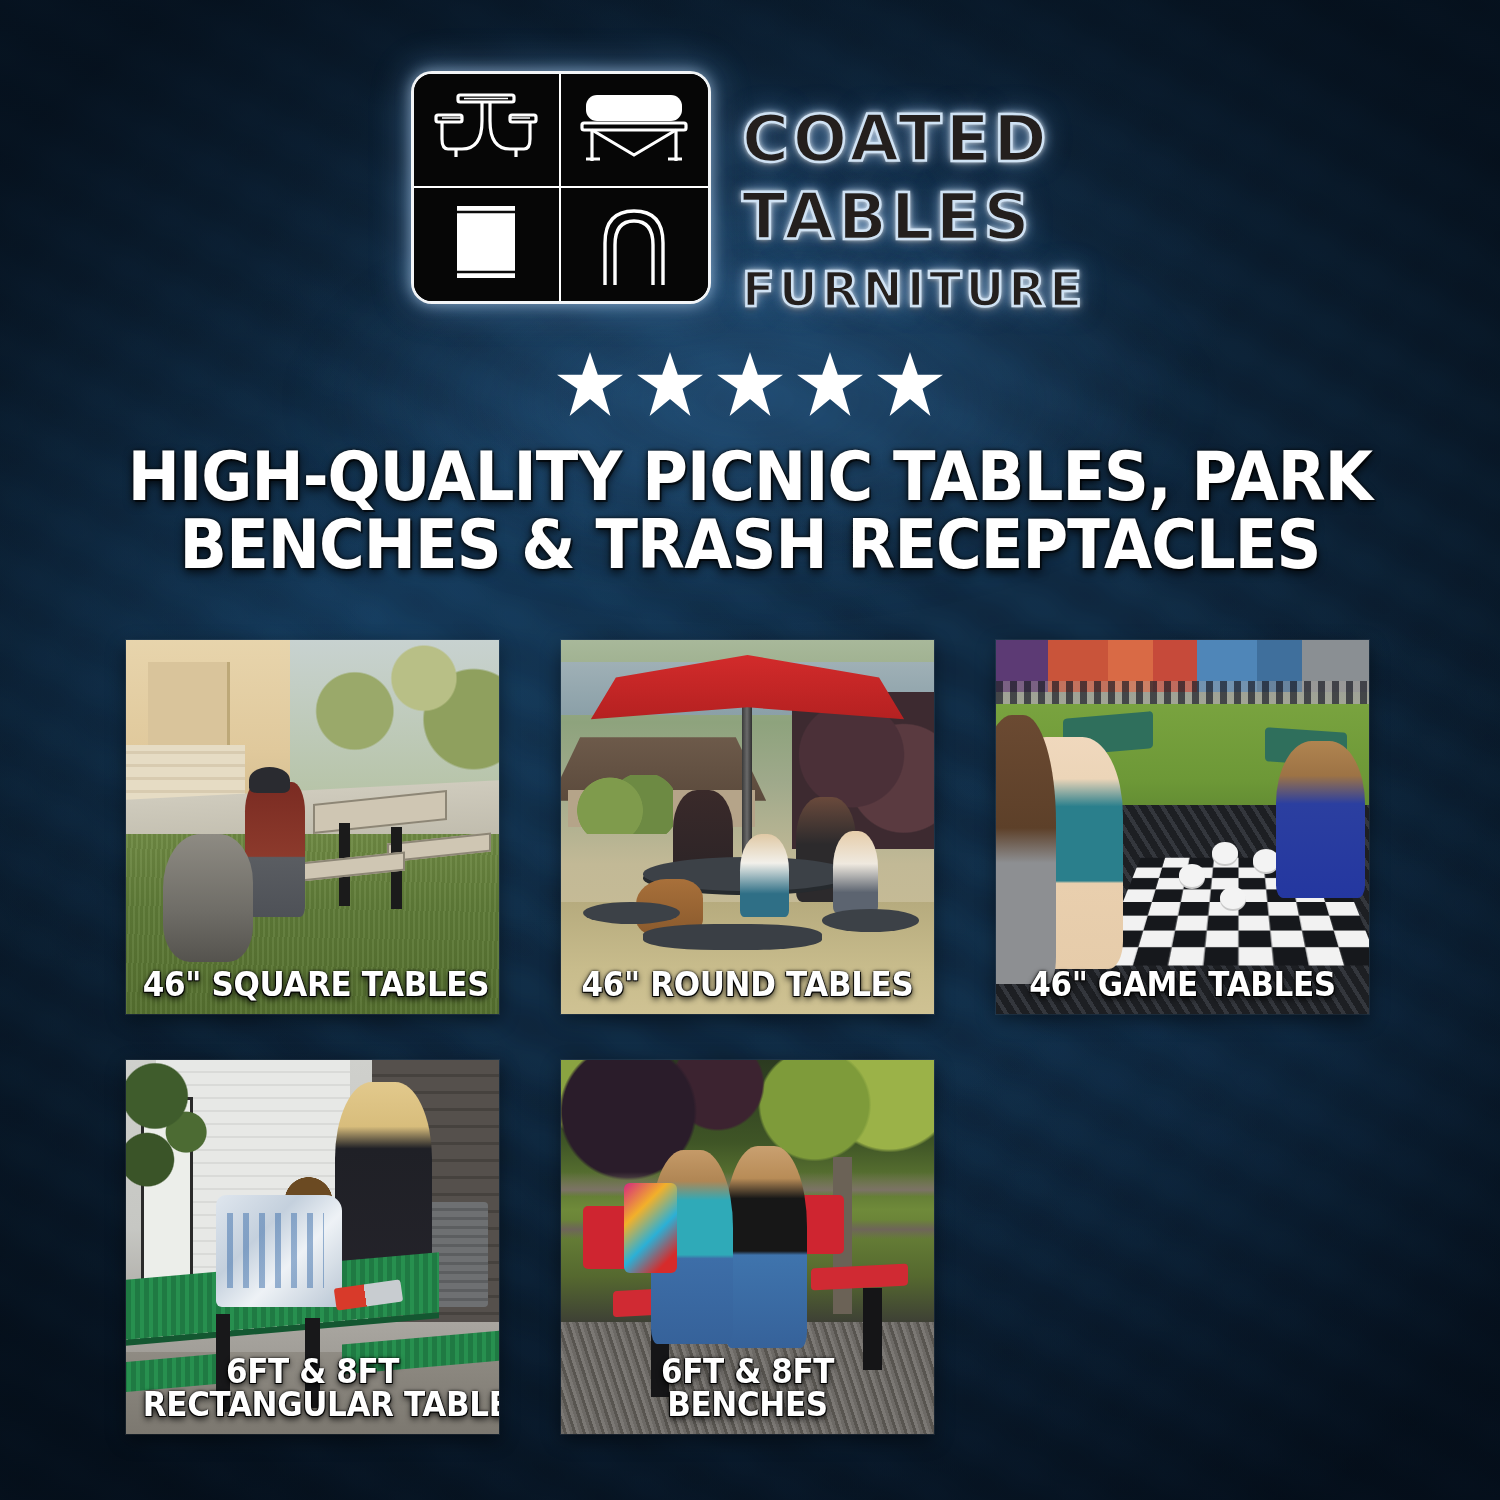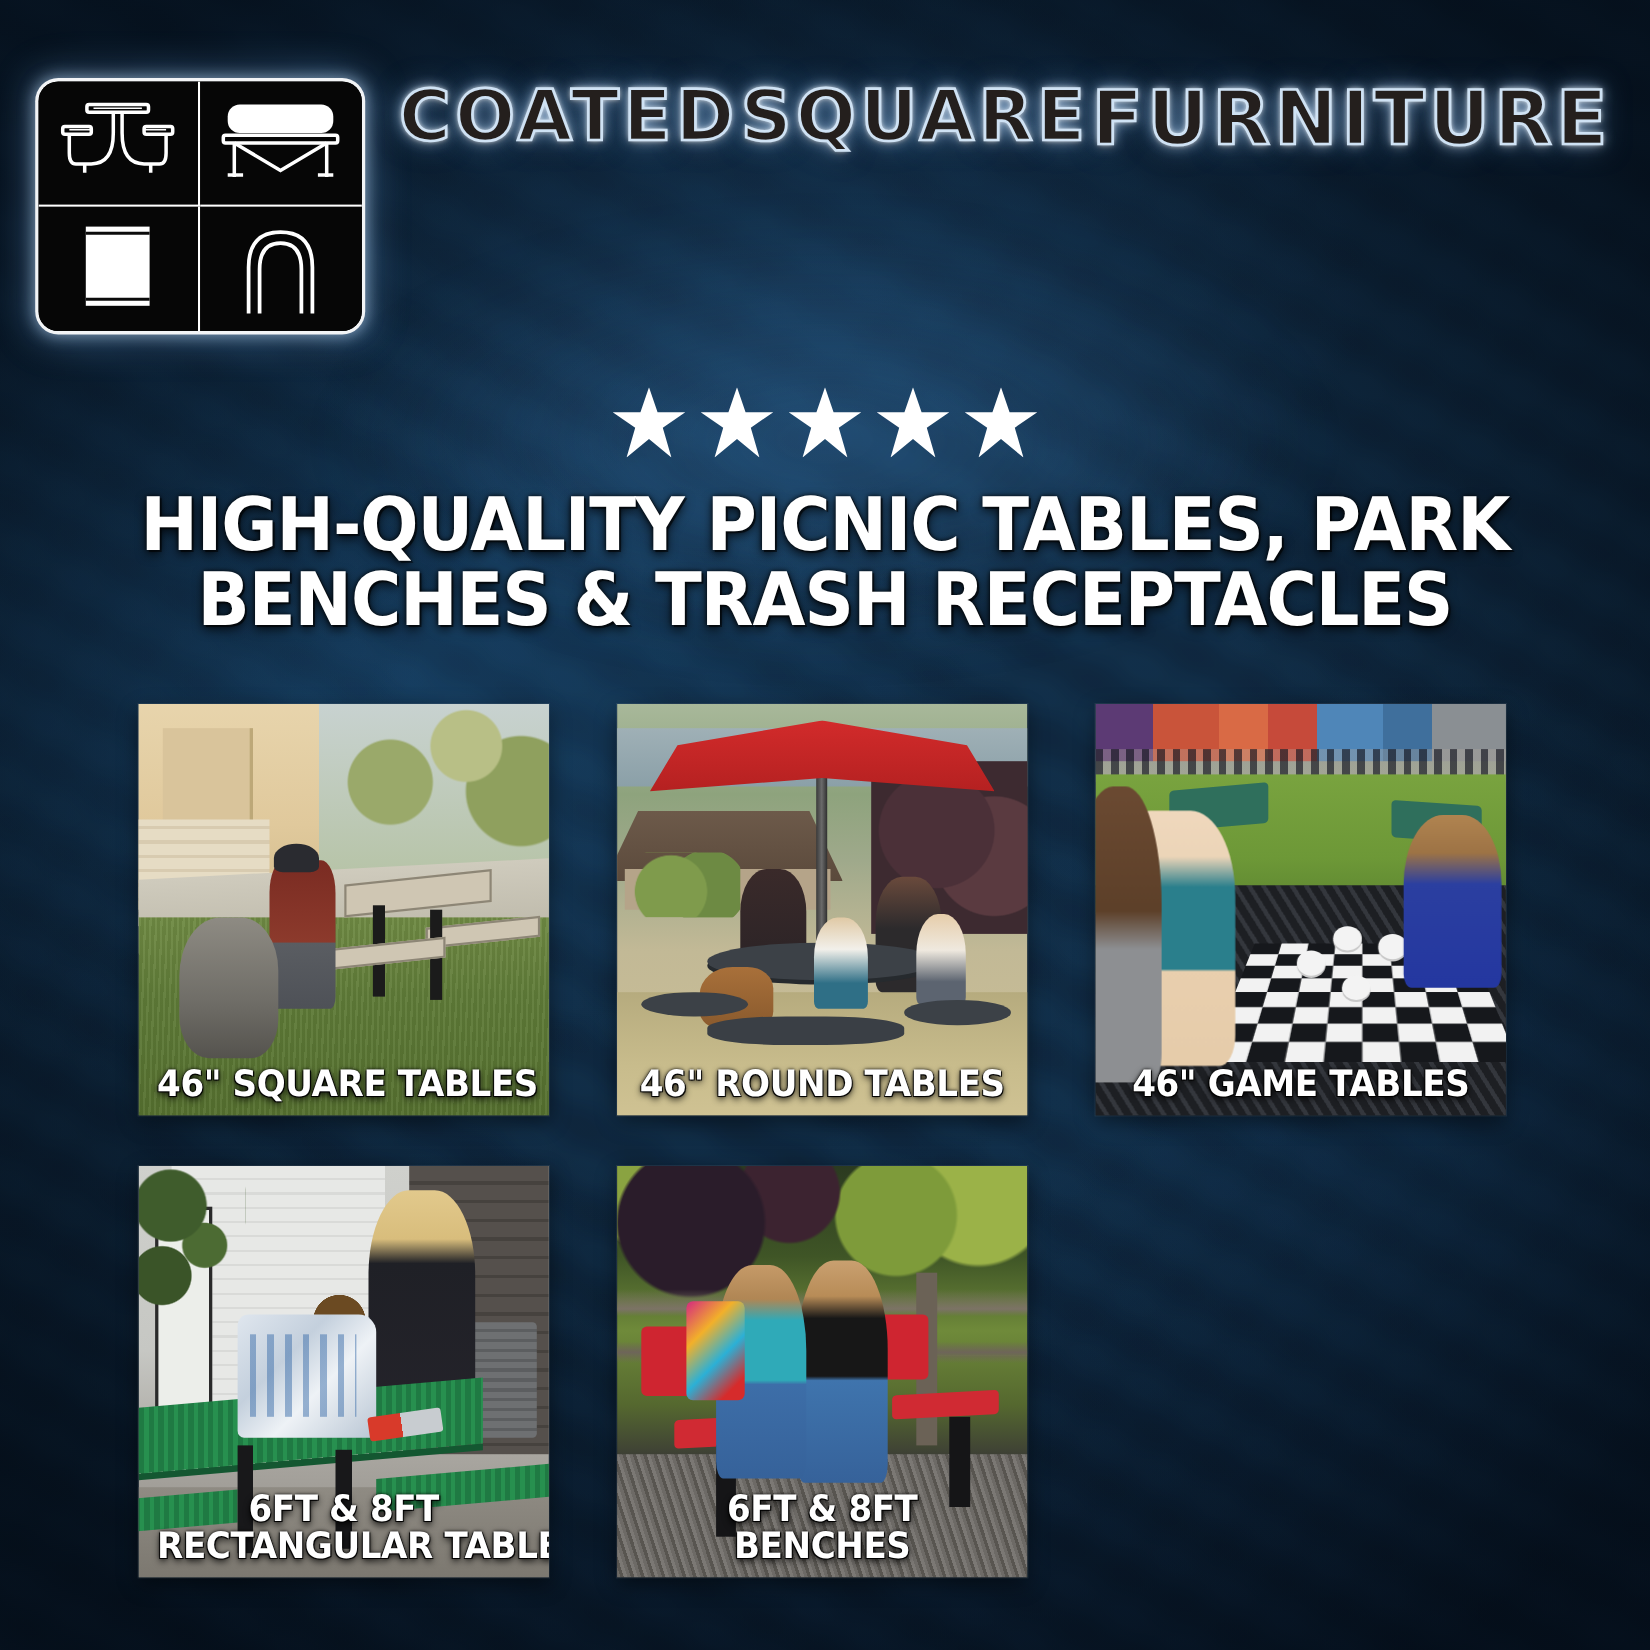--- a/index.html
+++ b/index.html
@@ -90,42 +90,43 @@
     background: #060606;
   }
   .logo-cell + .logo-cell { }
   .logo-cell:nth-child(1) { border-right: 2px solid #fff; border-bottom: 2px solid #fff; }
   .logo-cell:nth-child(2) { border-bottom: 2px solid #fff; }
   .logo-cell:nth-child(3) { border-right: 2px solid #fff; }
   .logo-cell svg { display: block; }
 
   .logo-words {
     display: flex;
-    flex-direction: row;
-    gap: 2px;
+    flex-direction: column;
+    gap: 17px;
     padding-top: 2px;
+    margin-top: 33px;
   }
   .logo-word {
     font-family: "DejaVu Sans", sans-serif;
     font-weight: 700;
     font-size: 62px;
     line-height: 0.96;
     letter-spacing: 4px;
     color: #241f1d;
     -webkit-text-stroke: 2.5px #cfe2f4;
     text-shadow:
       0 0 5px rgba(255,255,255,0.95),
       0 0 12px rgba(190,220,250,0.85),
       0 0 26px rgba(120,175,235,0.55),
       0 3px 6px rgba(0,0,0,0.85);
     white-space: nowrap;
   }
   .logo-word.w1 { font-size: 64px; }
   .logo-word.w2 { font-size: 64px; }
-  .logo-word.w3 { font-size: 68px; }
+  .logo-word.w3 { font-size: 48px; }
 
   
   .stars {
     position: absolute;
     top: 352px;
     left: 0; right: 0;
     display: flex;
     justify-content: center;
     gap: 14px;
   }
@@ -365,21 +366,21 @@
             <g fill="none" stroke="#ffffff" stroke-width="3.4">
               <path d="M14 86 L14 44 Q14 12 43 12 Q72 12 72 44 L72 86"></path>
               <path d="M24 86 L24 46 Q24 22 43 22 Q62 22 62 46 L62 86"></path>
             </g>
           </svg>
         </div>
       </div>
 
       <div class="logo-words">
         <div class="logo-word w1">COATED</div>
-        <div class="logo-word w2">SQUARE</div>
+        <div class="logo-word w2">TABLES</div>
         <div class="logo-word w3">FURNITURE</div>
       </div>
     </div>
 
     <div class="stars">
       <div class="star"></div>
       <div class="star"></div>
       <div class="star"></div>
       <div class="star"></div>
       <div class="star"></div>

